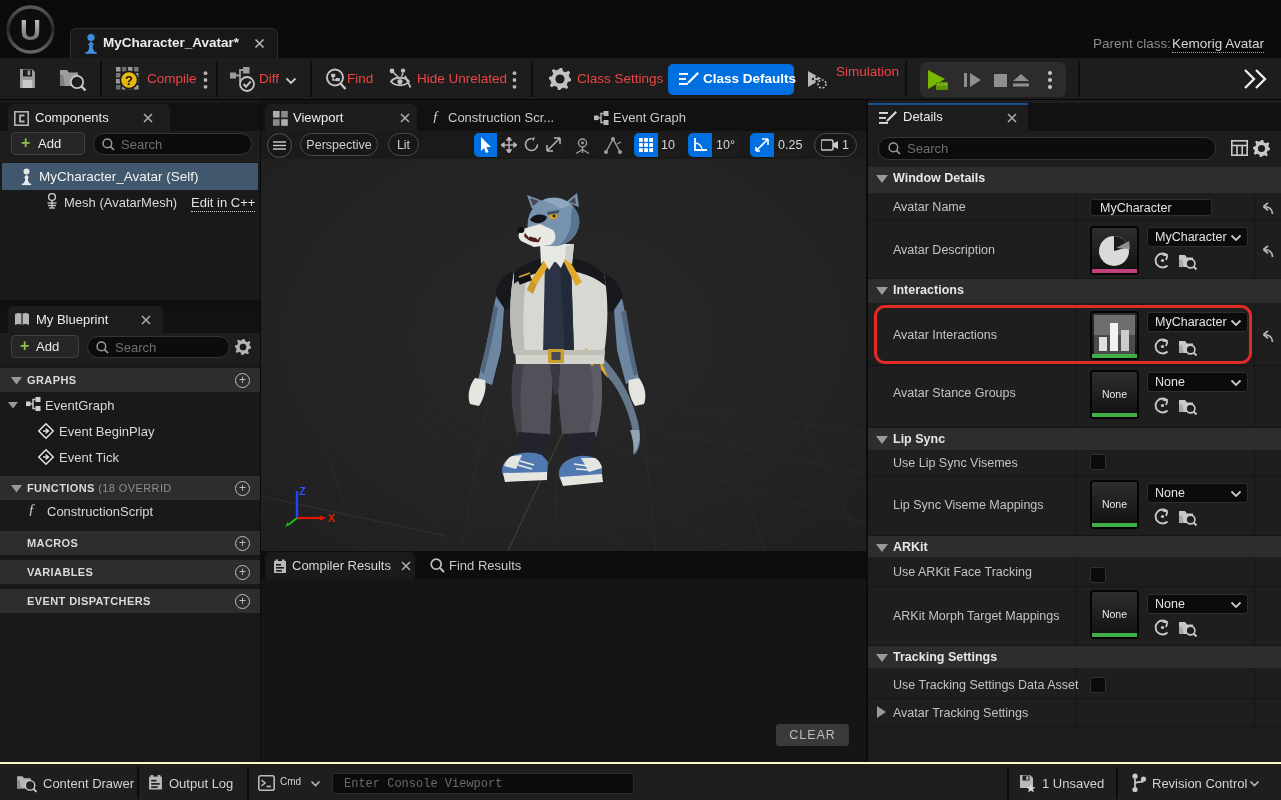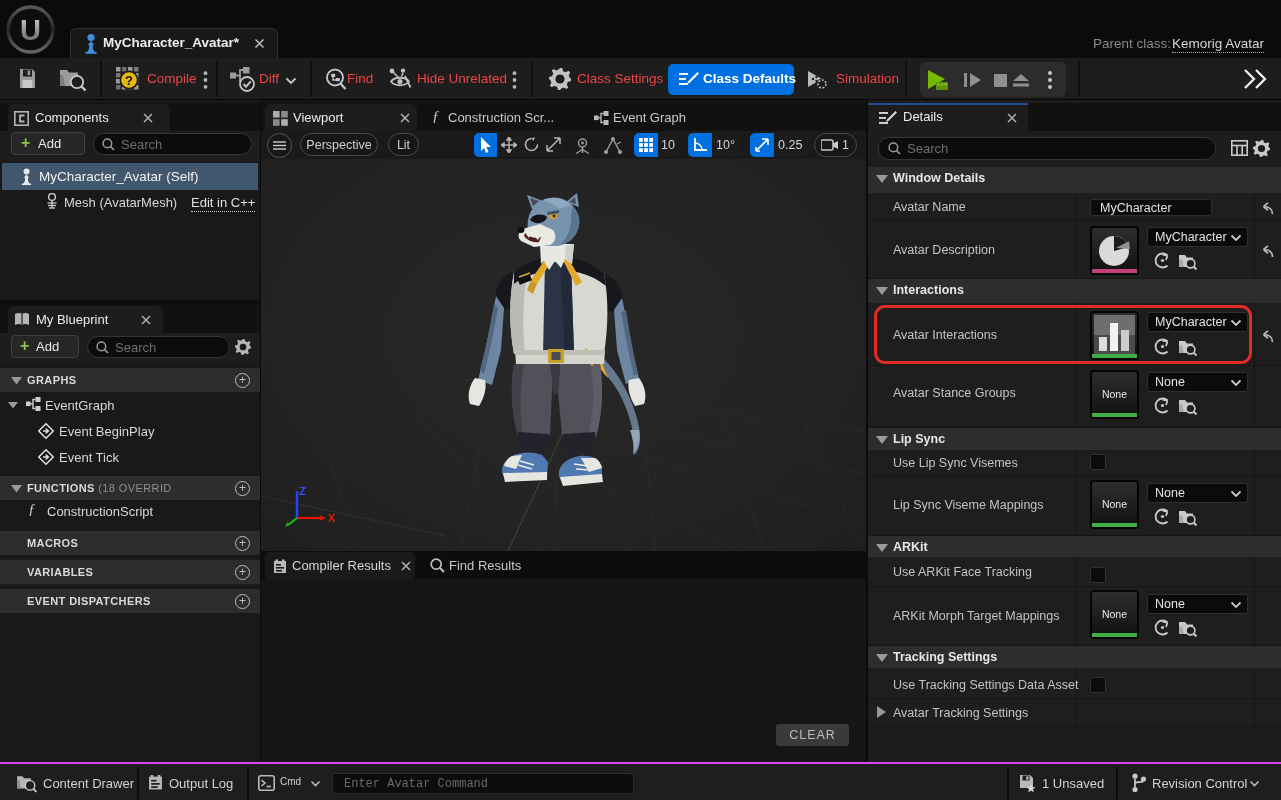--- a/index.html
+++ b/index.html
@@ -34,21 +34,21 @@
 
 #right{position:absolute;left:868px;top:100px;width:413px;height:662px;background:#1d1d1d;}
 .dhead{position:absolute;left:0;width:413px;background:#2d2d2d;color:#e6e6e6;font-weight:bold;font-size:12.5px;}
 .drow{position:absolute;left:0;width:413px;background:#1e1e1e;border-bottom:1px solid #151515;}
 .dlabel{position:absolute;left:25px;color:#c3c3c3;font-size:12.5px;}
 .dinput{position:absolute;background:#0b0b0b;border:1px solid #2e2e2e;border-radius:3px;color:#e3e3e3;font-size:12.5px;}
 .dthumb{position:absolute;left:222px;width:49px;background:linear-gradient(#2e2e2e,#101010);border:2px solid #050505;border-radius:4px;}
 .ddrop{position:absolute;left:279px;width:101px;height:20px;background:#0b0b0b;border:1px solid #2e2e2e;border-radius:3px;color:#e3e3e3;font-size:12.5px;}
 .chk{position:absolute;left:222px;width:16px;height:16px;background:#0b0b0b;border:1px solid #303030;border-radius:2px;}
 
-#statusbar{position:absolute;left:0;top:762px;width:1281px;height:38px;background:#1e1e1e;border-top:2px solid #d946ef;}
+#statusbar{position:absolute;left:0;top:762px;width:1281px;height:38px;background:#1e1e1e;border-top:2px solid #fef9c3;}
 .ssep{position:absolute;top:3px;width:2px;height:32px;background:#0b0b0b;}
 </style>
 </head>
 <body>
 <div id="root">
 <div id="tabrow">
   <div id="assettab"></div>
   <svg class="abs" style="left:82px;top:5px;" width="18" height="21" viewBox="0 0 18 21">
     <circle cx="9" cy="4.5" r="3.6" fill="#3d8fe0"></circle>
     <path d="M9 8 L12.2 12 L10.8 12 L10.8 15.5 L13 19.5 L5 19.5 L7.2 15.5 L7.2 12 L5.8 12 Z" fill="#3d8fe0"></path>
@@ -172,21 +172,21 @@
   <svg class="abs" style="left:806px;top:11px;" width="24" height="22" viewBox="0 0 24 22">
     <path d="M2 2 L16 10 L2 18 Z" fill="#b9b9b9"></path>
     <g fill="#1d1d1d">
           <circle cx="7" cy="10" r="1.2"></circle>
           <circle cx="10.5" cy="8" r="1.2"></circle>
           <circle cx="10.5" cy="12" r="1.2"></circle>
         </g>
     <circle cx="16" cy="15" r="5.5" fill="#1d1d1d"></circle>
     <circle cx="16" cy="15" r="4" fill="none" stroke="#b9b9b9" stroke-width="1.6" stroke-dasharray="2 1.6"></circle>
   </svg>
-  <div class="abs tbtxt" style="left:836px;top:13px;">Simulation</div>
+  <div class="abs tbtxt" style="left:836px;top:6px;">Simulation</div>
   <div class="tsep" style="left:905px;"></div>
   <div class="abs" style="left:920px;top:4px;width:146px;height:35px;background:#2c2c2c;border-radius:6px;"></div>
   <svg class="abs" style="left:928px;top:11px;" width="130" height="22" viewBox="0 0 130 22">
     <path d="M0 1 L17 10 L0 20 Z" fill="#76b900"></path>
     <rect x="8" y="13" width="12" height="8" rx="1" fill="#5d9400"></rect>
     <rect x="9.5" y="14.5" width="2.2" height="2" fill="#8bc34a"></rect>
         <rect x="13" y="14.5" width="2.2" height="2" fill="#8bc34a"></rect>
         <rect x="16.5" y="14.5" width="2.2" height="2" fill="#8bc34a"></rect>
     <g fill="#8f8f8f">
       <rect x="36" y="4" width="3" height="14"></rect>
@@ -809,21 +809,21 @@
   <svg class="abs" style="left:258px;top:11px;" width="17" height="16" viewBox="0 0 17 16">
     <rect x="0.8" y="0.8" width="15.4" height="14.4" rx="2" fill="none" stroke="#b9b9b9" stroke-width="1.6"></rect>
     <path d="M3.5 5 L7 8 L3.5 11" stroke="#b9b9b9" stroke-width="1.6" fill="none"></path>
     <line x1="8.5" y1="11.5" x2="13" y2="11.5" stroke="#b9b9b9" stroke-width="1.6"></line>
   </svg>
   <div class="abs" style="left:280px;top:12px;color:#d2d2d2;font-size:10px;">Cmd</div>
   <svg class="abs" style="left:310px;top:16px;" width="11" height="8" viewBox="0 0 11 8">
         <path d="M1.5 1.5 L5.5 5.5 L9.5 1.5" stroke="#b9b9b9" stroke-width="1.6" fill="none"></path>
       </svg>
   <div class="abs" style="left:332px;top:9px;width:302px;height:21px;background:#0c0c0c;border:1px solid #2c2c2c;border-radius:3px;"></div>
-  <div class="abs" style="left:344px;top:13px;color:#6a6a6a;font-size:12px;font-family:'Liberation Mono',monospace;">Enter Avatar Command</div>
+  <div class="abs" style="left:344px;top:13px;color:#6a6a6a;font-size:12px;font-family:'Liberation Mono',monospace;">Enter Console Viewport</div>
   <div class="ssep" style="left:1007px;"></div>
   <svg class="abs" style="left:1019px;top:10px;" width="17" height="19" viewBox="0 0 17 19">
     <path d="M1 1 H11 L14 4 V14 H1 Z" fill="#b9b9b9"></path>
     <rect x="3.5" y="1.5" width="7" height="5" fill="#1e1e1e"></rect>
     <rect x="7.2" y="2.3" width="2.2" height="3.4" fill="#b9b9b9"></rect>
     <path d="M12 10 L13.2 13.2 L16.5 13.2 L13.9 15.2 L14.9 18.4 L12 16.5 L9.1 18.4 L10.1 15.2 L7.5 13.2 L10.8 13.2 Z" fill="#d9d9d9"></path>
   </svg>
   <div class="abs" style="left:1042px;top:12px;color:#d2d2d2;font-size:13px;">1 Unsaved</div>
   <div class="ssep" style="left:1116px;"></div>
   <svg class="abs" style="left:1131px;top:9px;" width="16" height="20" viewBox="0 0 16 20">

